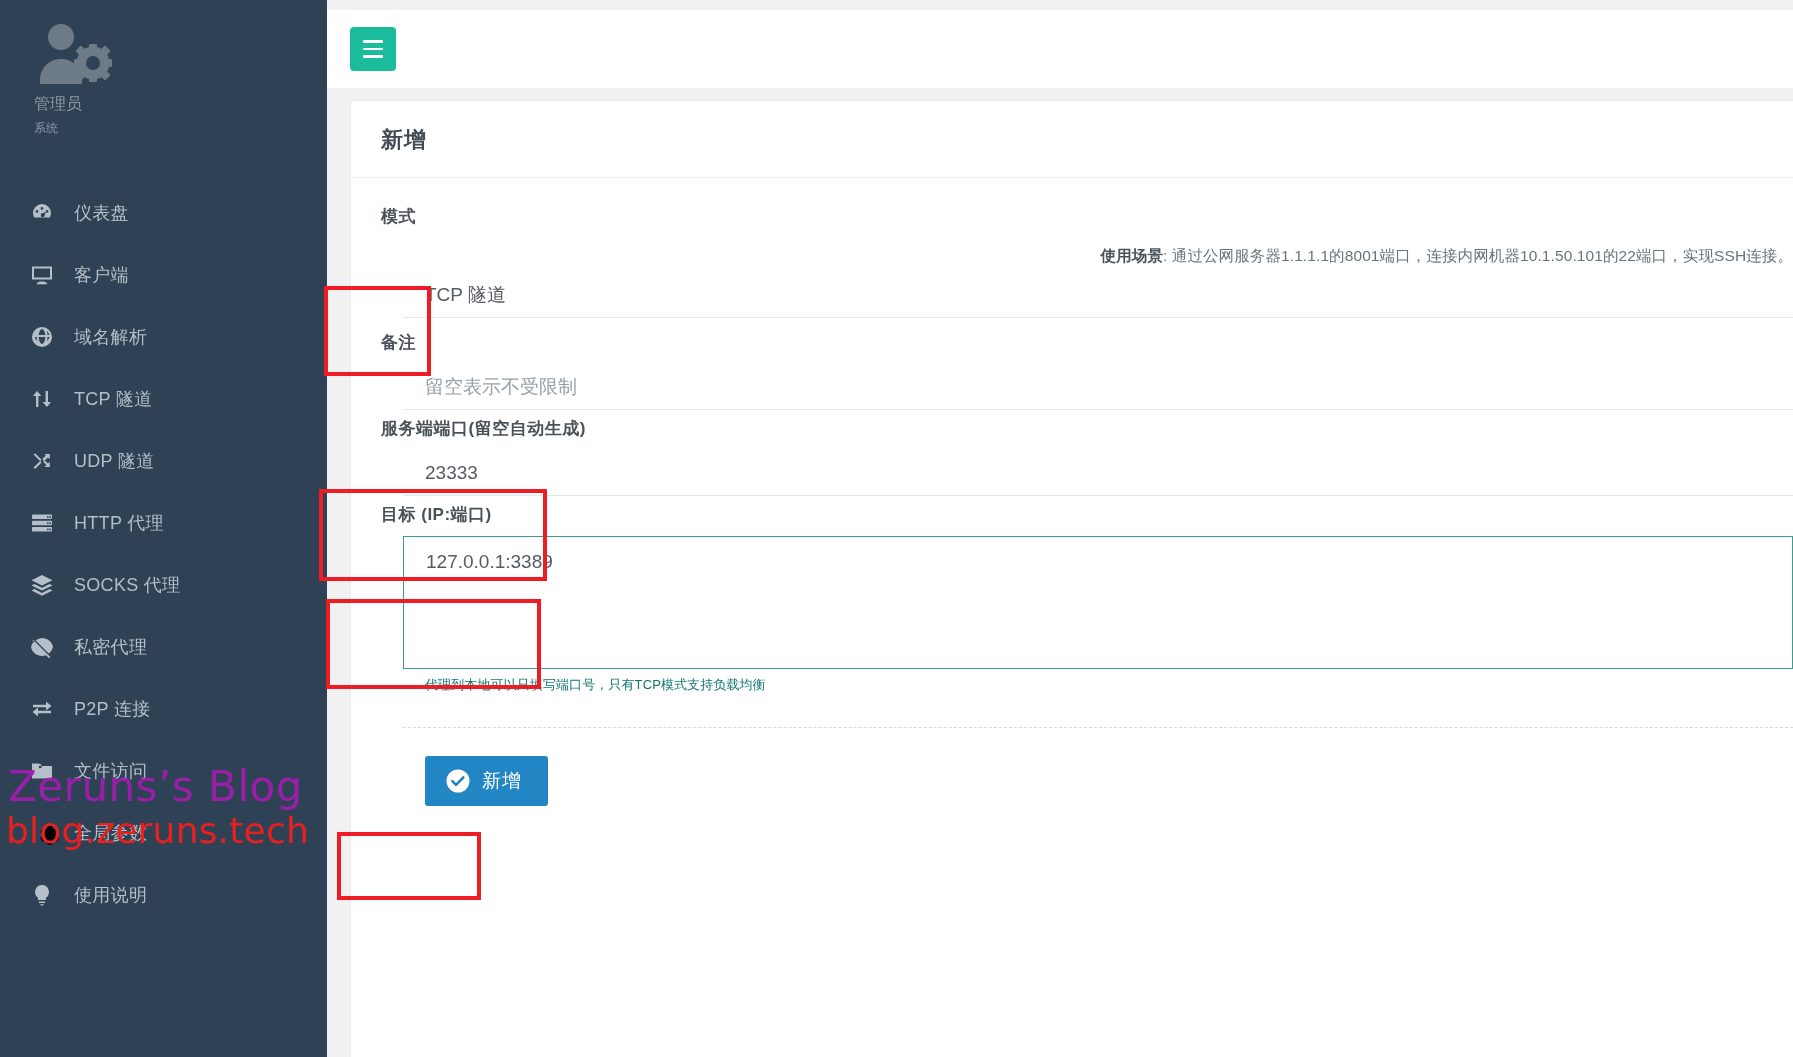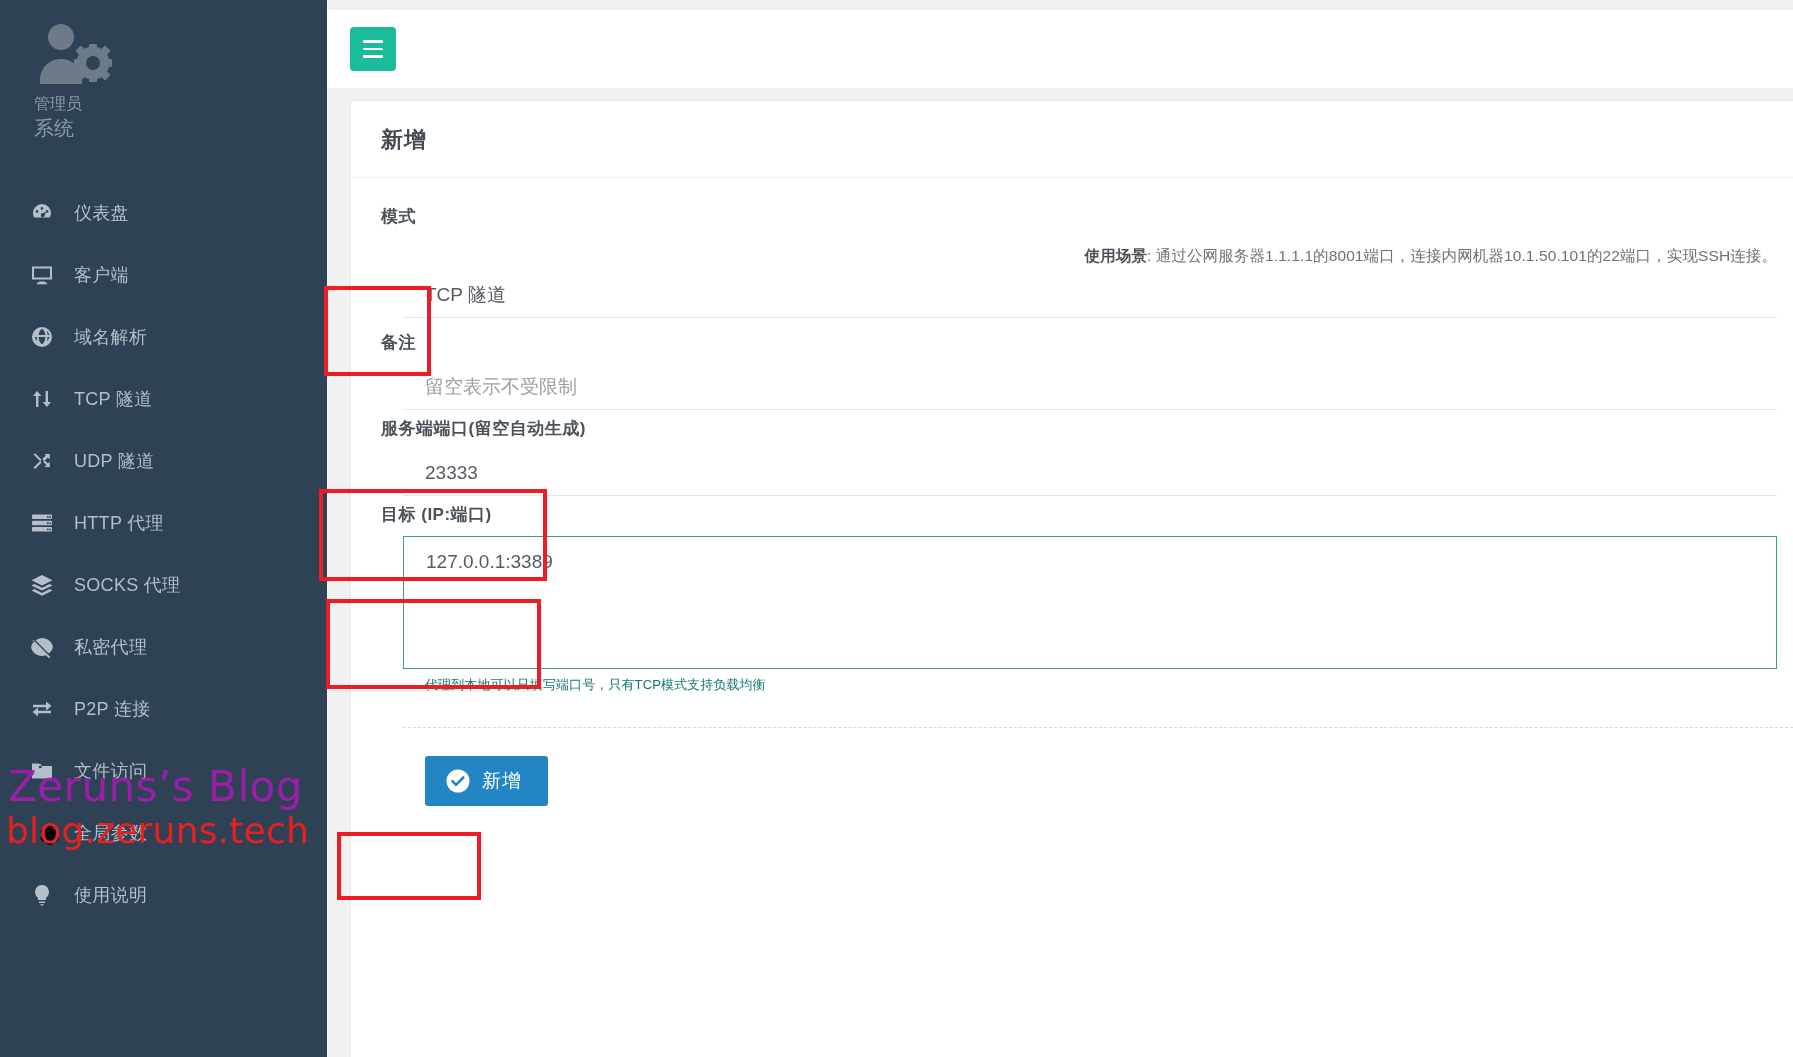--- a/index.html
+++ b/index.html
@@ -19,21 +19,21 @@
     overflow: hidden;
   }
   .user-block { padding: 22px 12px 0 0; text-align: left; }
   .avatar-wrap { padding-left: 34px; }
   .avatar-svg { display: block; }
   .user-name {
     color: #8a9aa9; font-size: 16px; font-weight: 400;
     padding-left: 34px; margin-top: 6px; line-height: 24px;
   }
   .user-role {
-    color: #8a9aa9; font-size: 20px;
+    color: #8a9aa9; font-size: 12px;
     padding-left: 34px; line-height: 24px;
   }
 
   .nav { margin-top: 42px; }
   .nav-item {
     display: flex; align-items: center;
     height: 62px;
     padding-left: 30px;
     color: #b4bfc9;
     font-size: 18px;
@@ -96,21 +96,21 @@
   .card-head {
     padding: 24px 0 22px 30px;
     border-bottom: 1px solid #eeeeee;
   }
   .card-title {
     font-size: 22px; color: #444a52; font-weight: bold;
     letter-spacing: 1px;
   }
   .card-body { padding: 26px 0 0 30px; }
 
-  .field { padding-right: 16px; }
+  .field { padding-right: 0; }
   .field-label {
     font-size: 17px; color: #4a5159; font-weight: bold;
     letter-spacing: .5px; line-height: 26px;
   }
   .hint-scene {
     font-size: 15.5px; color: #6b737b;
     margin: 14px 0 4px 22px; line-height: 24px;
     letter-spacing: .1px;
     text-align: right;
   }

